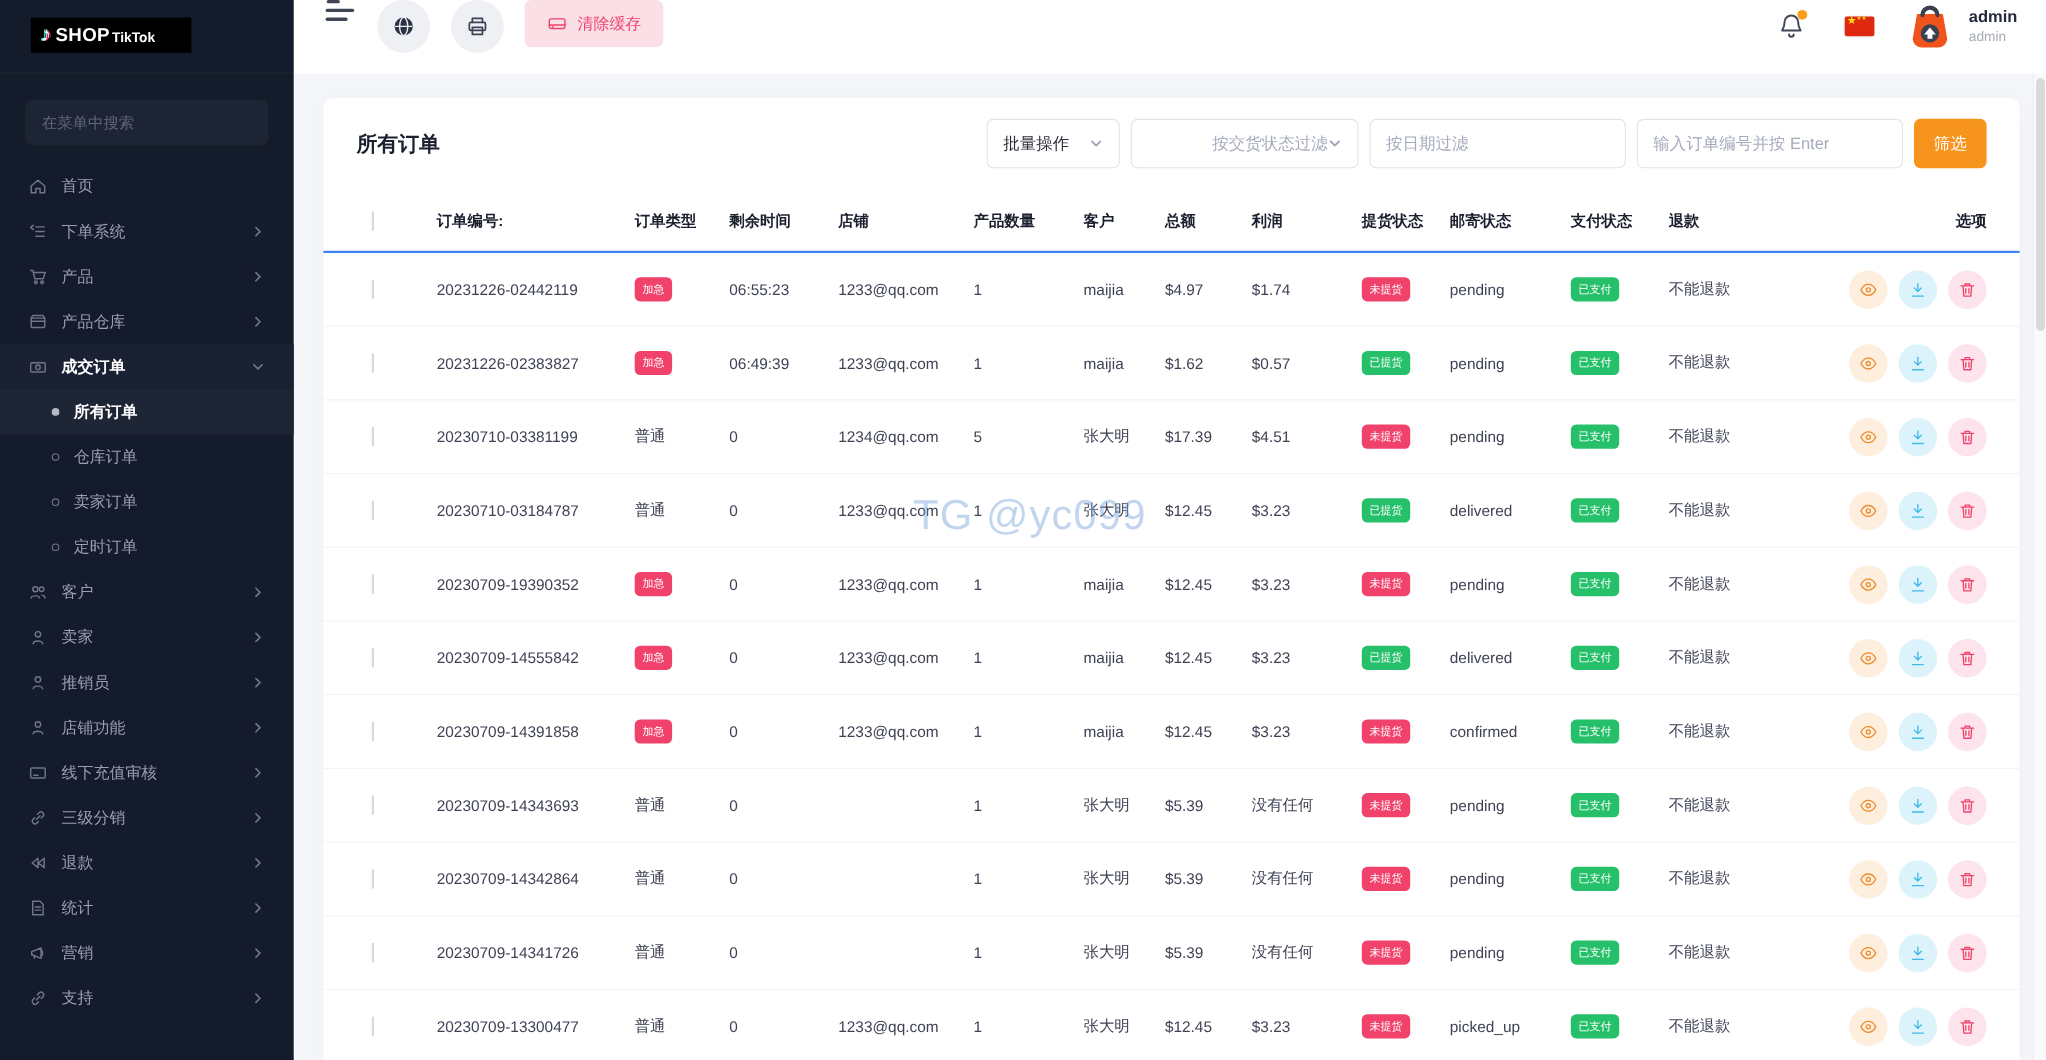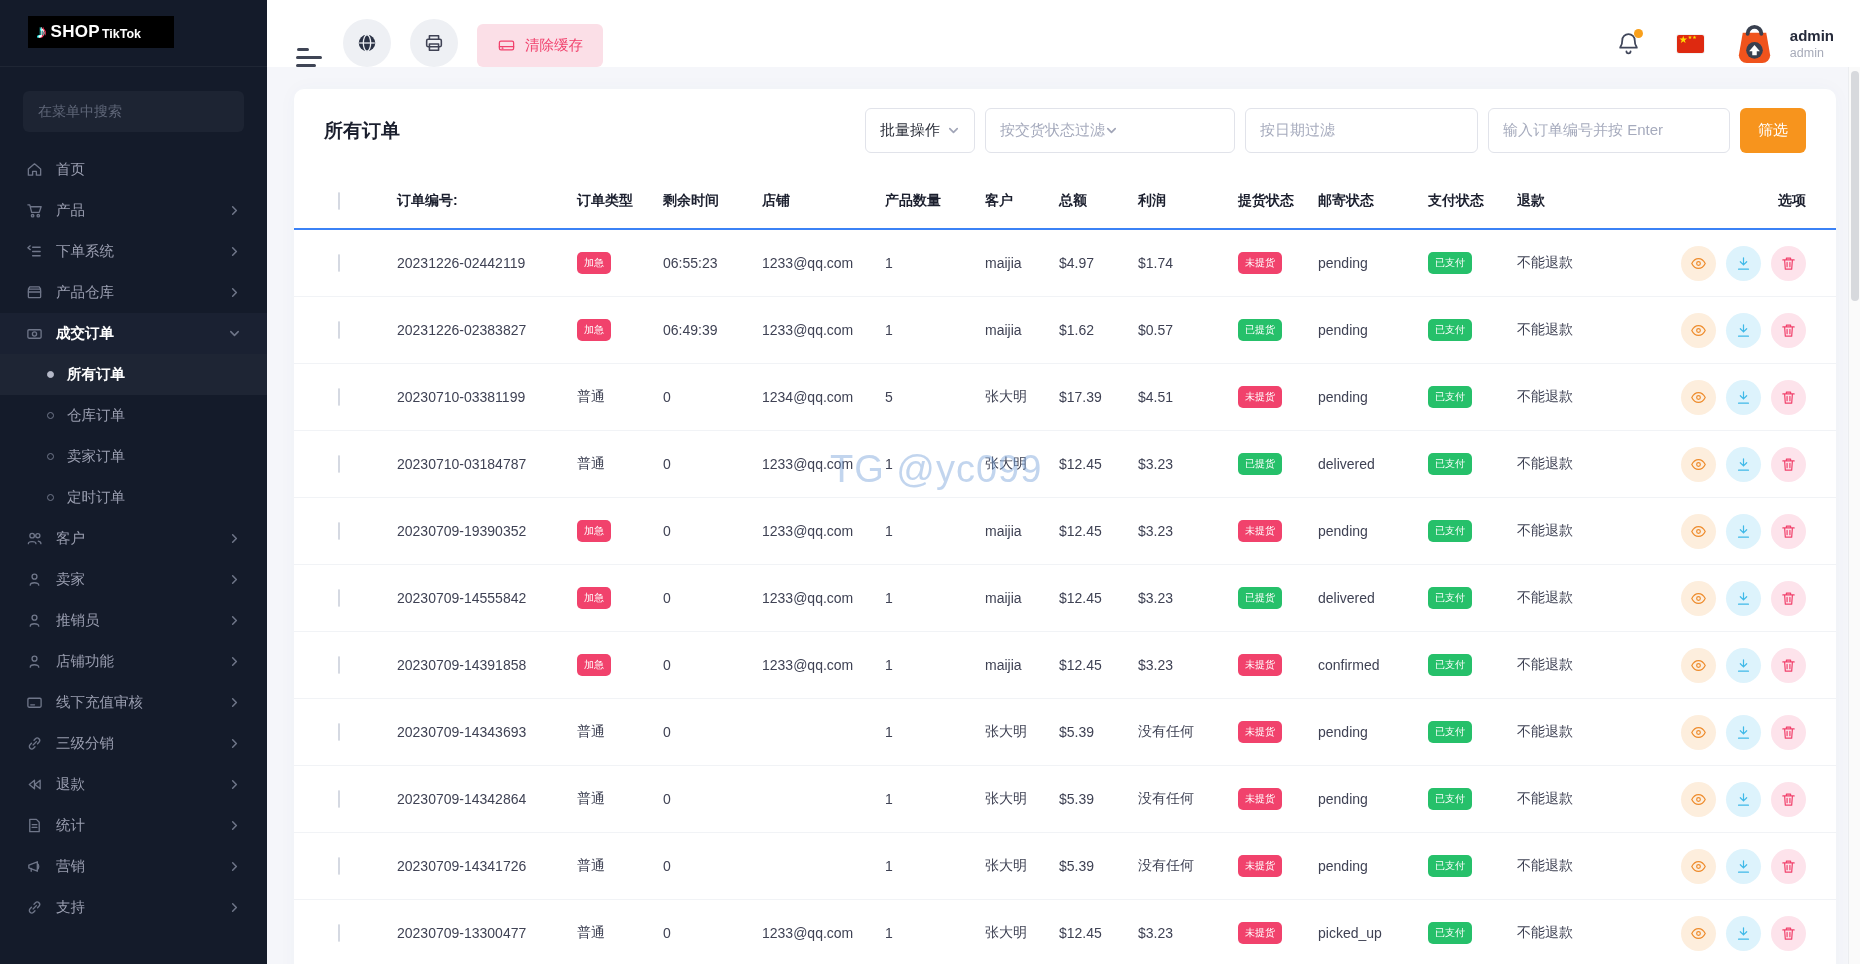--- a/index.html
+++ b/index.html
@@ -21,21 +21,21 @@
   .mi .chev { color:#6f7689; display:flex; }
   .mi .chev svg { width:13px; height:13px; stroke:currentColor; fill:none; stroke-width:1.6; stroke-linecap:round; stroke-linejoin:round; }
   .mi.parent-active { background:#1a2132; color:#fff; font-weight:bold;justify-content:space-between; }
   .mi.parent-active .chev { transform:rotate(90deg); }
   .smi { height:41px; display:flex; align-items:center; padding-left:47px; color:#9b9fb1; font-size:14.5px; cursor:pointer; }
   .smi .dot { width:7px; height:7px; border-radius:50%; border:1.5px solid #6f7689; margin-right:13px; }
   .smi.active { background:#1e2534; color:#fff; font-weight:bold; }
   .smi.active .dot { background:#b5b9c8; border-color:#b5b9c8; }
 
   
-  .topbar { position:absolute; left:267px; top:0; right:0; height:67px; background:#fff; display:flex; align-items:flex-end; padding:12px 26px 0 29px; z-index:20; }
+  .topbar { position:absolute; left:267px; top:0; right:0; height:67px; background:#fff; display:flex; align-items:flex-start; padding:0 26px 0 29px; z-index:20; }
   .burger { display:flex; flex-direction:column; gap:5px; cursor:pointer; width:28px; }
   .burger i { display:block; height:3px; border-radius:2px; background:#3f4555; }
   .burger i:nth-child(1){ width:12px; margin-left:1px; }
   .burger i:nth-child(2){ width:26px; }
   .burger i:nth-child(3){ width:20px; }
   .cbtn { width:48px; height:48px; border-radius:50%; background:#eef0f4; display:flex; align-items:center; justify-content:center; margin-left:19px; cursor:pointer; }
   .cbtn svg { width:22px; height:22px; }
   .clear-cache { margin-left:19px; height:43px; padding:0 20px; background:#fbdfe7; border:none; border-radius:6px; color:#f1426d; font-size:14.5px; display:flex; align-items:center; gap:9px; cursor:pointer; font-family:inherit; }
   .clear-cache svg { width:19px; height:19px; stroke:#f1426d; fill:none; stroke-width:1.6; stroke-linecap:round; }
   .top-right { margin-left:auto; display:flex; align-items:center; }
@@ -50,22 +50,22 @@
   .uname { font-size:15px; font-weight:bold; color:#252a3a; }
   .urole { font-size:12.5px; color:#a7abb9; }
 
   
   .content { position:absolute; left:267px; top:67px; right:0; bottom:0; background:#f5f6fa; }
   .card { position:absolute; left:27px; top:22px; right:24px; bottom:-20px; background:#fff; border-radius:10px; box-shadow:0 0 20px rgba(76,87,125,.03); }
   .card-head { display:flex; align-items:center; justify-content:space-between; padding:19px 30px 20px; }
   .page-title { font-size:19px; font-weight:600; color:#1b1f2e; }
   .filters { display:flex; align-items:center; gap:10px; }
   .f-ctl { height:45px; border:1px solid #e1e3ea; border-radius:6px; background:#fff; display:flex; align-items:center; font-size:15px; cursor:pointer; }
-  .f-bulk { padding:0 14px; color:#2b2f3a; gap:7px; }
-  .f-sel { width:250px; padding:3px 14px; color:#a6abbd; justify-content:flex-start; }
+  .f-bulk { padding:0 14px; color:#2b2f3a; gap:18px; }
+  .f-sel { width:207px; padding:3px 14px; color:#a6abbd; justify-content:flex-end; }
   .f-inp { width:233px; padding:0 14px; color:#a6abbd; cursor:text; }
   .f-inp2 { width:242px; }
   .f-chev { display:flex; }
   .f-chev svg { width:13px; height:13px; stroke:#a1a5b7; fill:none; stroke-width:1.8; stroke-linecap:round; stroke-linejoin:round; }
   .f-btn { height:45px; width:66px; background:#f7941d; border:none; border-radius:6px; color:#fff; font-size:15px; cursor:pointer; font-family:inherit; }
 
   
   .grid-row { display:grid; grid-template-columns:59px 180px 86px 99px 123px 100px 74px 79px 100px 80px 110px 89px 140px minmax(0,1fr); align-items:center; padding:0 30px 0 44px; }
   .thead { height:57px; border-bottom:2px solid #3b82f6; font-weight:bold; color:#1b1f2e; font-size:14px; }
   .trow { height:67px; border-bottom:1px solid #f1f3f6; font-size:14px; color:#3f4254; }
@@ -104,39 +104,39 @@
         <span class="ic">
           <svg viewBox="0 0 18 18">
             <path d="M2.5 8.5 L9 3 l6.5 5.5 V15 h-4.5 v-4 h-4 v4 H2.5 z"></path>
           </svg>
         </span>
         <span class="lbl">首页</span>
       </div>
       <div class="mi">
         <span class="ic">
           <svg viewBox="0 0 18 18">
+            <path d="M7 4.5 h8 M7 9 h8 M7 13.5 h8 M4.5 3 l-2.5 2 2.5 2"></path>
+          </svg>
+        </span>
+        <span class="lbl">下单系统</span>
+        <span class="chev">
+          <svg viewBox="0 0 14 14">
+            <path d="M5 3 l4 4 -4 4"></path>
+          </svg>
+        </span>
+      </div>
+      <div class="mi">
+        <span class="ic">
+          <svg viewBox="0 0 18 18">
             <path d="M2 3 h2 l2 8 h8 l2 -6 H5"></path>
             <circle cx="7" cy="14.5" r="1.3"></circle>
             <circle cx="13" cy="14.5" r="1.3"></circle>
           </svg>
         </span>
         <span class="lbl">产品</span>
-        <span class="chev">
-          <svg viewBox="0 0 14 14">
-            <path d="M5 3 l4 4 -4 4"></path>
-          </svg>
-        </span>
-      </div>
-      <div class="mi">
-        <span class="ic">
-          <svg viewBox="0 0 18 18">
-            <path d="M7 4.5 h8 M7 9 h8 M7 13.5 h8 M4.5 3 l-2.5 2 2.5 2"></path>
-          </svg>
-        </span>
-        <span class="lbl">下单系统</span>
         <span class="chev">
           <svg viewBox="0 0 14 14">
             <path d="M5 3 l4 4 -4 4"></path>
           </svg>
         </span>
       </div>
       <div class="mi">
         <span class="ic">
           <svg viewBox="0 0 18 18">
             <rect x="2.5" y="5.5" width="13" height="9" rx="1"></rect>

